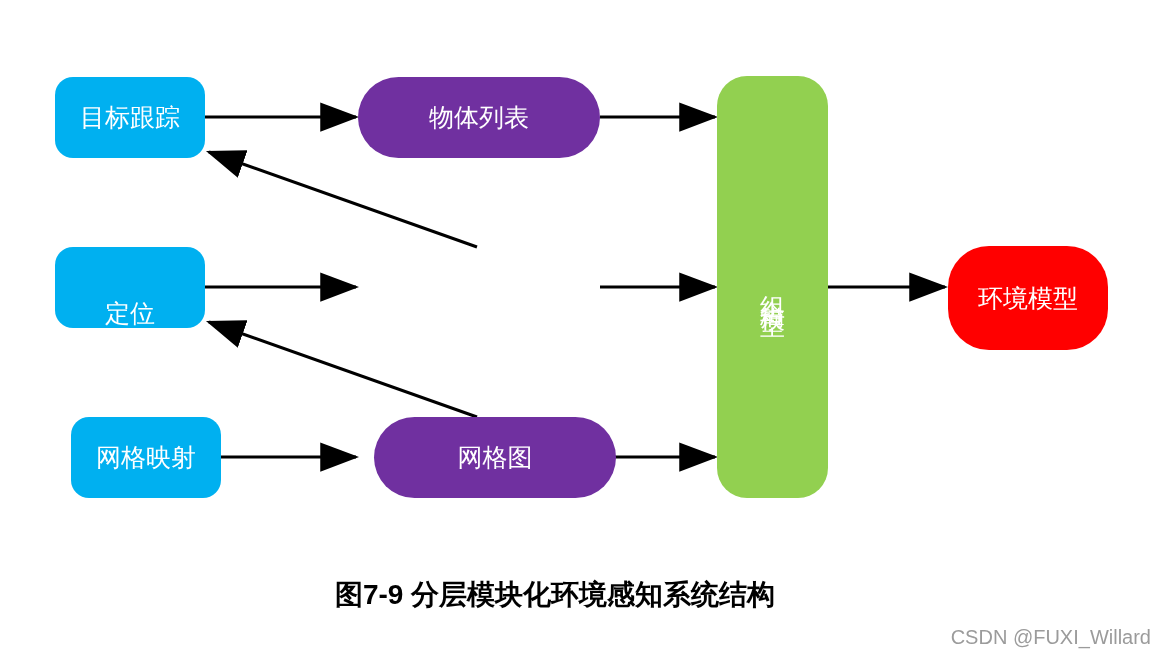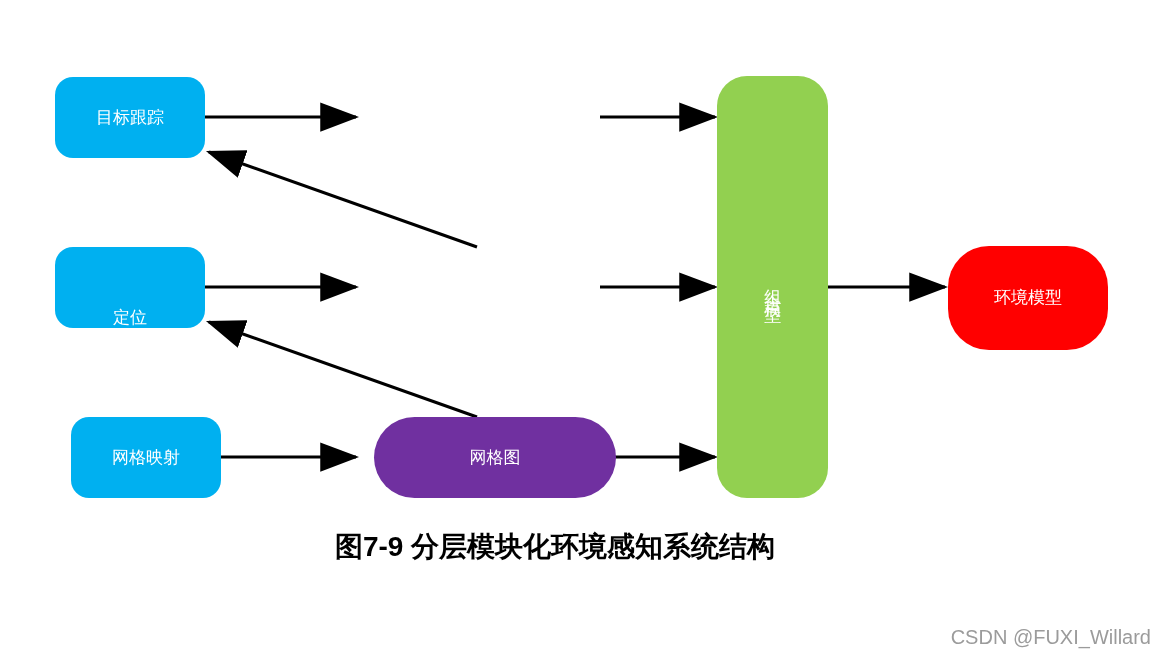--- a/index.html
+++ b/index.html
@@ -20,21 +20,21 @@
     left: 0; top: 0;
     width: 1159px;
     height: 655px;
   }
   .node {
     position: absolute;
     display: flex;
     align-items: center;
     justify-content: center;
     color: #ffffff;
-    font-size: 17px;
+    font-size: 25px;
     line-height: 1.15;
     text-align: center;
     box-sizing: border-box;
   }
   .node-input {
     left: 55px;
     width: 150px;
     height: 81px;
     background: #00B0F0;
     border-radius: 18px;
@@ -66,21 +66,21 @@
     left: 948px;
     top: 246px;
     width: 160px;
     height: 104px;
     background: #FF0000;
     border-radius: 41px;
   }
   .caption {
     position: absolute;
     left: 0;
-    top: 528px;
+    top: 576px;
     width: 1110px;
     text-align: center;
     font-size: 28px;
     font-weight: bold;
     color: #000000;
   }
   .watermark {
     position: absolute;
     right: 8px;
     top: 626px;
@@ -113,20 +113,23 @@
   <div class="node node-input row1">
     <span>目标跟踪</span>
   </div>
   <div class="node node-input row2">
     <span>定位</span>
   </div>
   <div class="node node-input row3">
     <span>网格映射</span>
   </div>
 
+  <div class="node node-mid row1">
+    <span>物体列表</span>
+  </div>
   <div class="node node-mid row3">
     <span>网格图</span>
   </div>
 
   <div class="node node-combiner">
     <span class="vert-label">组合模型</span>
   </div>
 
   <div class="node node-output">
     <span>环境模型</span>

